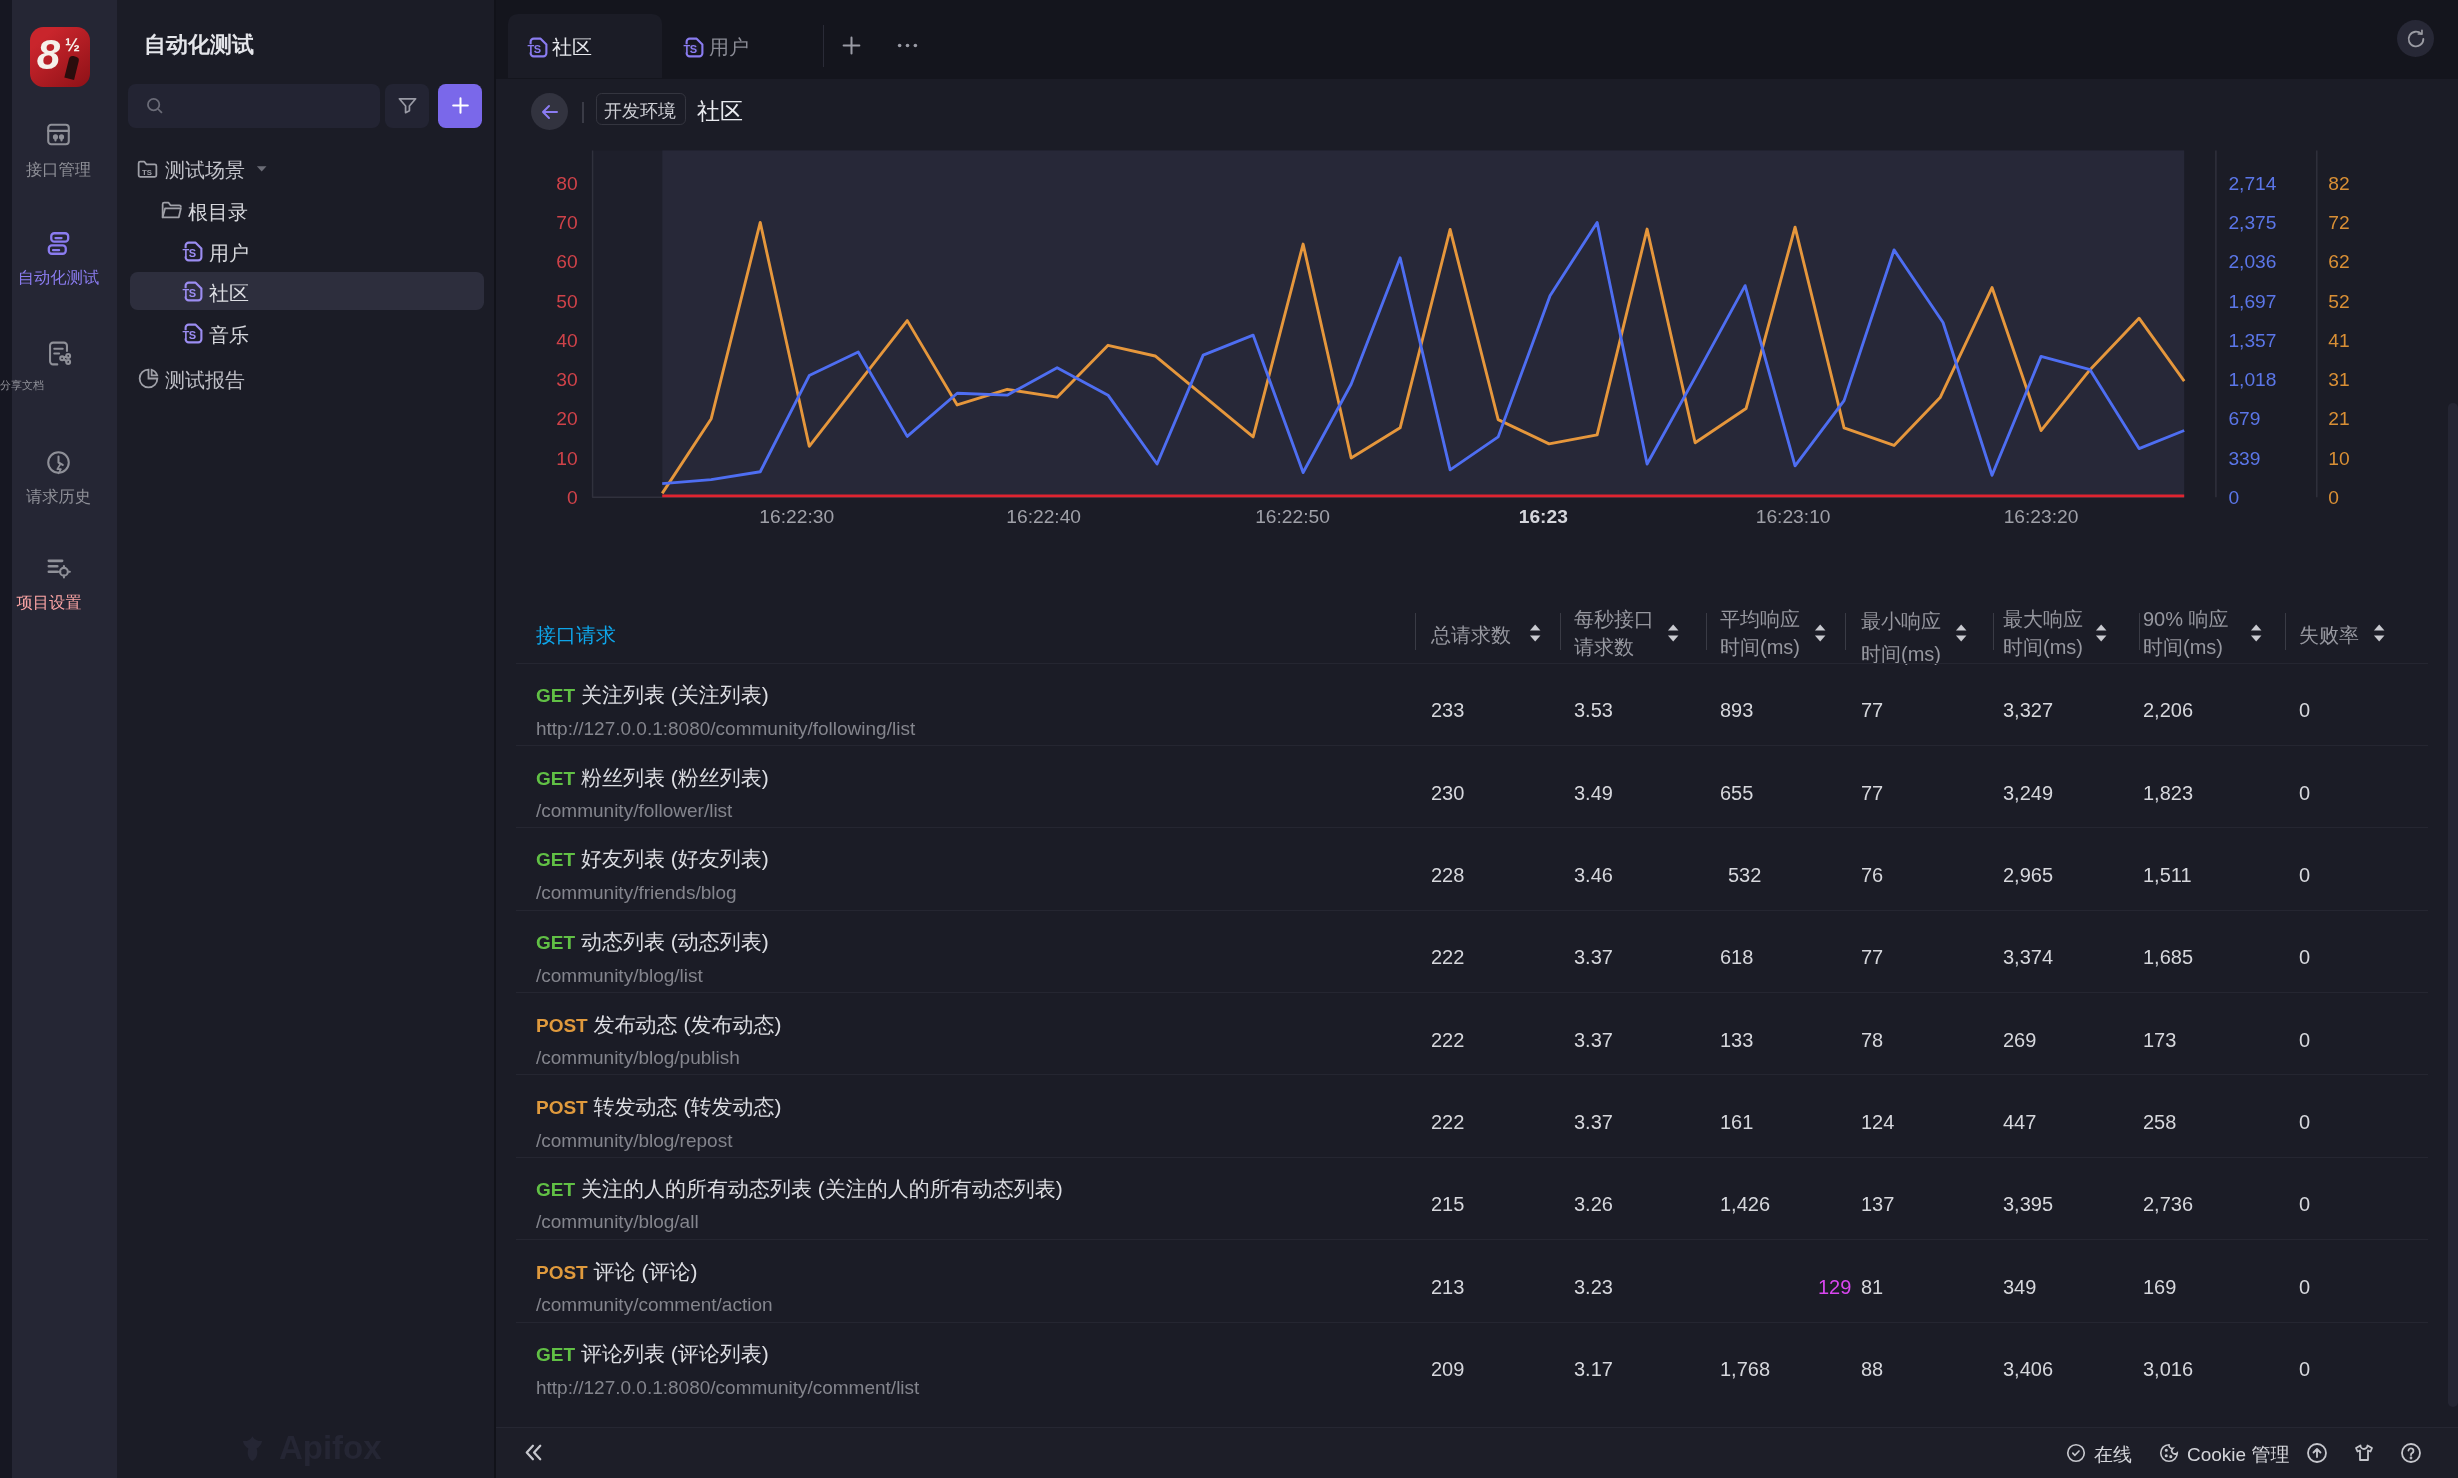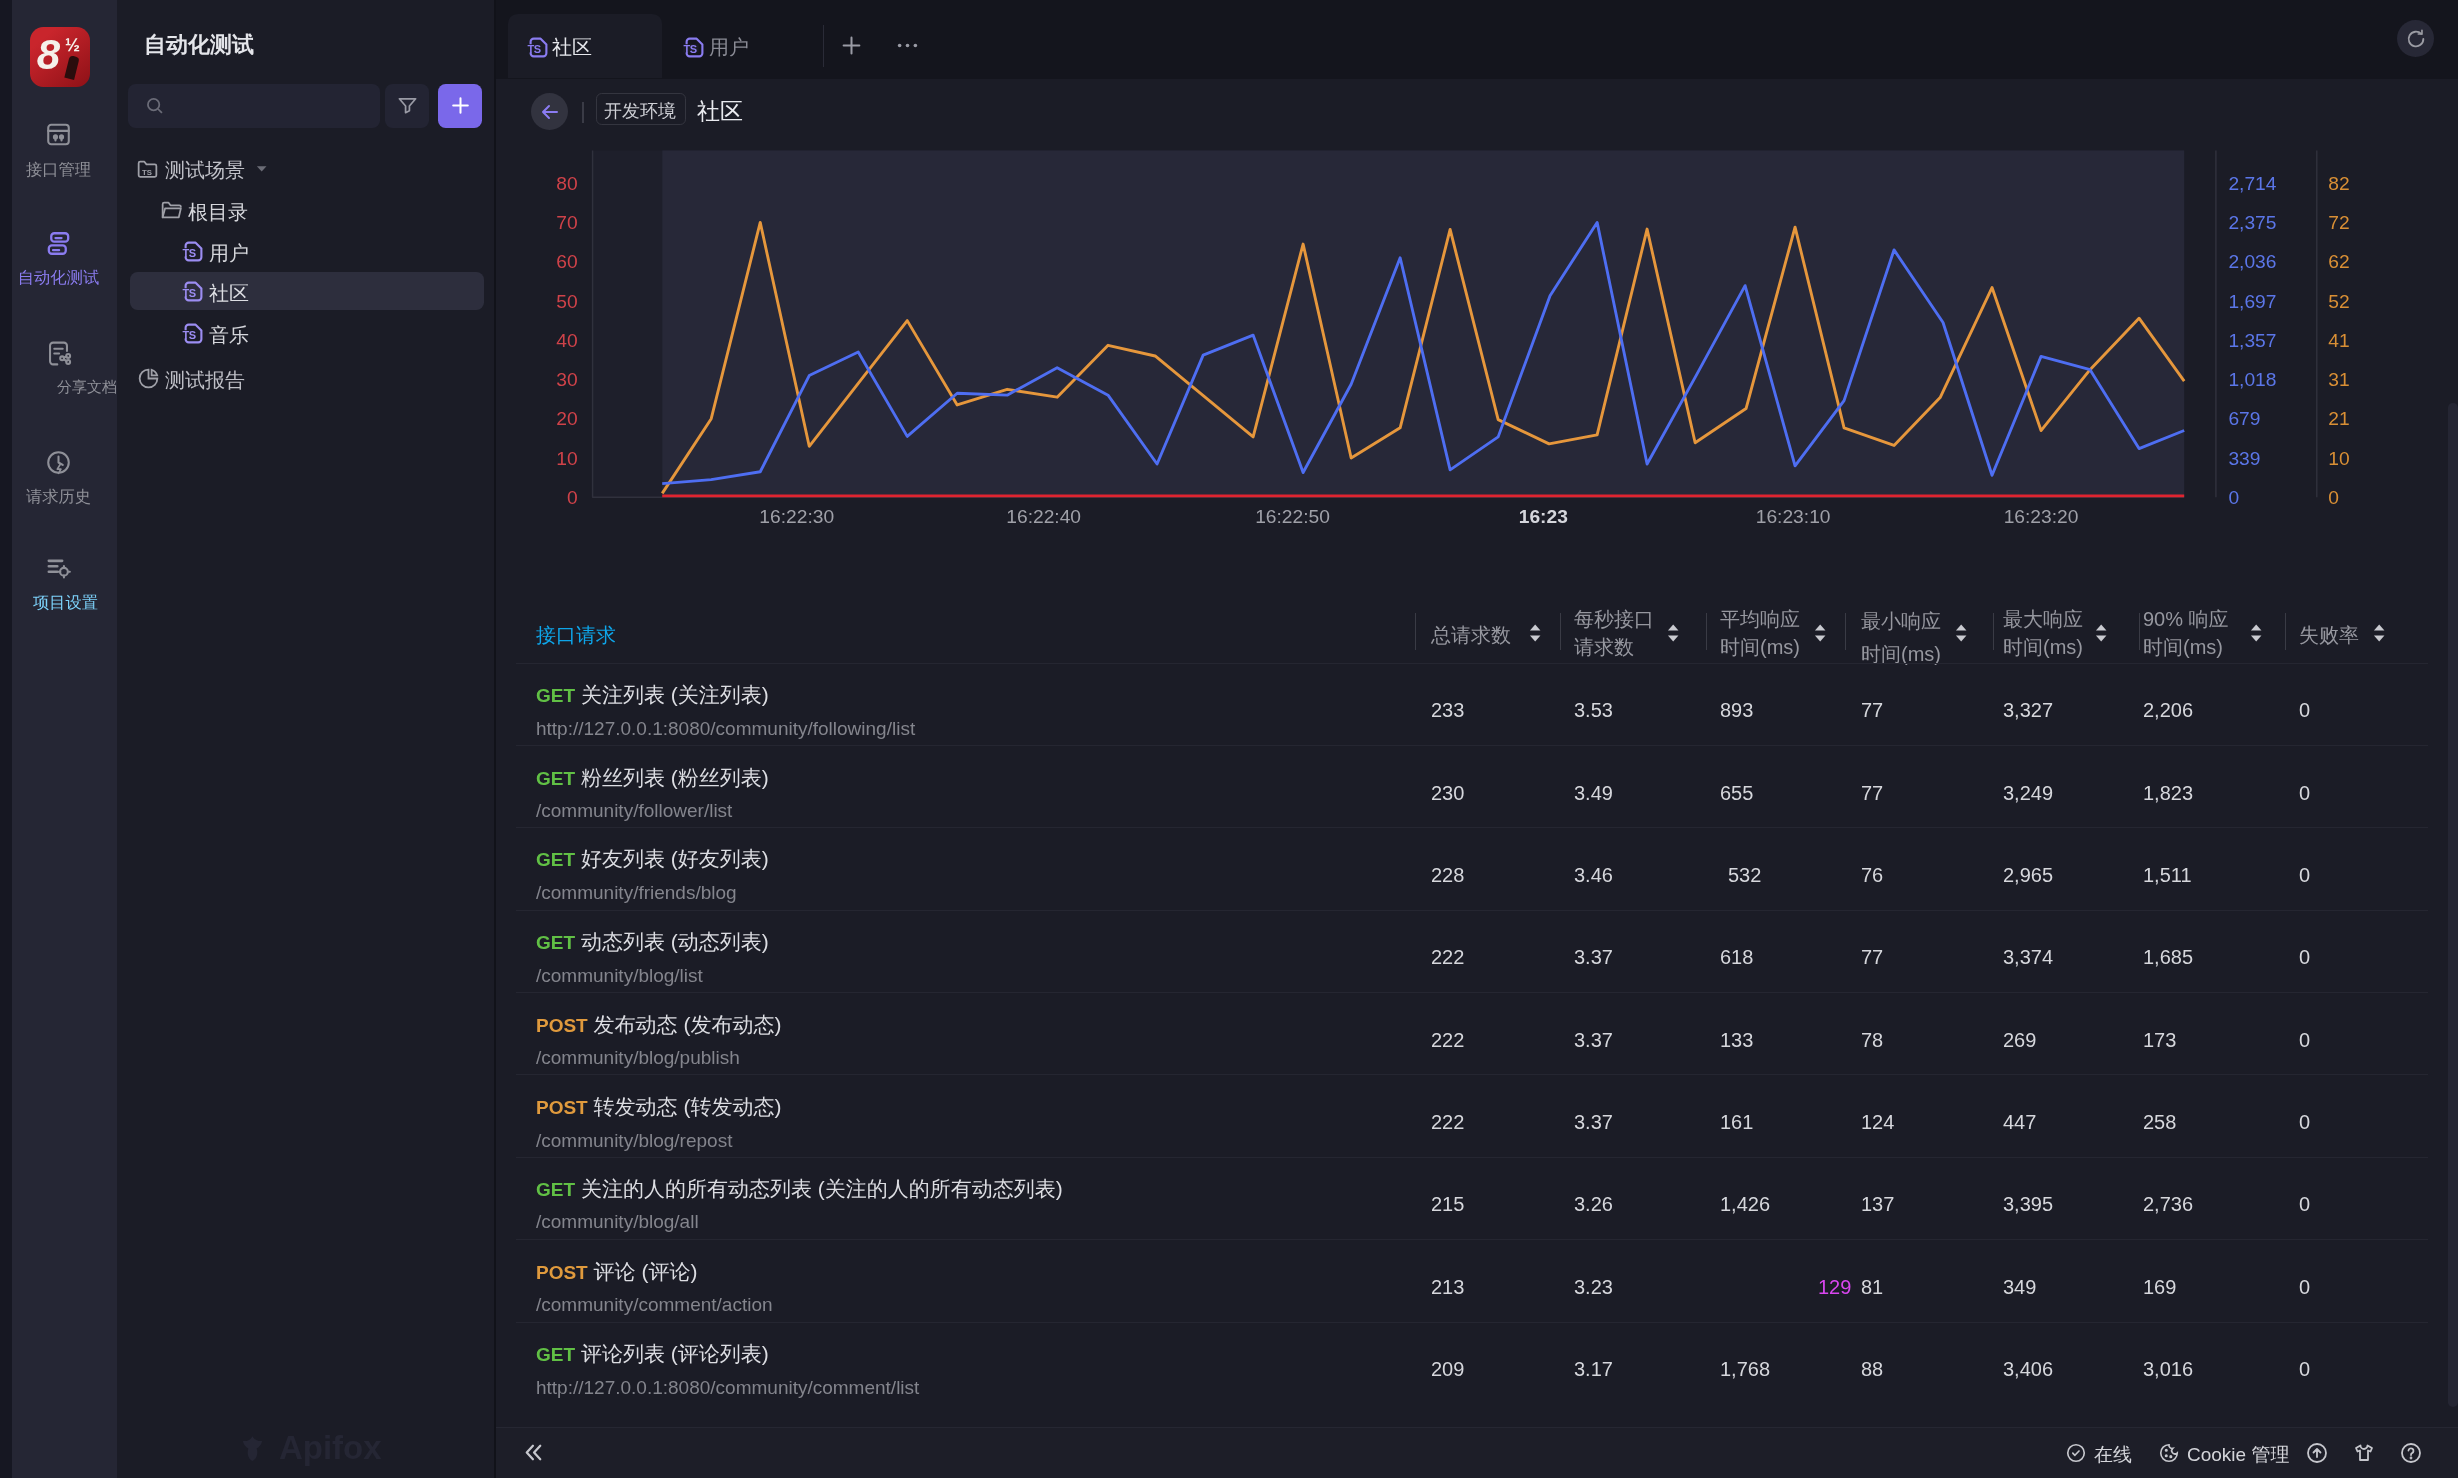--- a/index.html
+++ b/index.html
@@ -31,33 +31,33 @@
     </svg></div>
 <div class="abs" style="left:0;top:267px;width:117px;text-align:center;font-size:16.3px;color:#8b7cf0">自动化测试</div>
 <div class="abs" style="left:0;top:339px;width:117px;text-align:center"><svg width="29" height="29" viewBox="0 0 24 24" fill="none" stroke="#8f9098" stroke-width="1.7" stroke-linecap="round" stroke-linejoin="round">
       <path d="M19 10V5.5A2.5 2.5 0 0 0 16.5 3h-9A2.5 2.5 0 0 0 5 5.5v13A2.5 2.5 0 0 0 7.5 21H11"></path>
       <path d="M8.5 8h7M8.5 12h4"></path>
       <circle cx="15" cy="16" r="1.6"></circle>
       <circle cx="20" cy="14" r="1.6"></circle>
       <circle cx="20" cy="19" r="1.6"></circle>
       <path d="M16.4 15.4 18.6 14.5M16.4 16.7 18.6 18.4"></path>
     </svg></div>
-<div class="abs" style="left:0;top:378px;width:117px;text-align:right;font-size:15px;color:#8f9098">分享文档</div>
+<div class="abs" style="left:0;top:378px;width:117px;text-align:left;font-size:11px;color:#8f9098">分享文档</div>
 <div class="abs" style="left:0;top:448px;width:117px;text-align:center"><svg width="29" height="29" viewBox="0 0 24 24" fill="none" stroke="#8f9098" stroke-width="1.7" stroke-linecap="round" stroke-linejoin="round">
       <circle cx="12" cy="12" r="8.5"></circle>
       <path d="M12 7v5l3.5 2"></path>
       <path d="M13.5 13.5l-2.5 4h3l-2 3.5" stroke-width="1.4"></path>
     </svg></div>
 <div class="abs" style="left:0;top:486px;width:117px;text-align:center;font-size:16.3px;color:#8f9098">请求历史</div>
 <div class="abs" style="left:0;top:553px;width:117px;text-align:center"><svg width="29" height="29" viewBox="0 0 24 24" fill="none" stroke="#8f9098" stroke-width="1.7" stroke-linecap="round" stroke-linejoin="round">
       <path d="M4 6.5h11M4 11h7M4 15.5h7" stroke-width="2.2"></path>
       <circle cx="16.5" cy="15.5" r="3.2"></circle>
       <path d="M16.5 10.8v1.5M16.5 18.7v1.5M12 15.5h1.5M19.9 15.5h1.5"></path>
     </svg></div>
-<div class="abs" style="left:0;top:592px;width:98px;text-align:right;font-size:16.3px;color:#7dd3fc">项目设置</div>
+<div class="abs" style="left:0;top:592px;width:98px;text-align:center;font-size:16.3px;color:#fca5a5">项目设置</div>
 
 <div class="abs" style="left:144px;top:30px;font-size:22px;font-weight:bold;color:#e4e5ea">自动化测试</div>
 <div class="abs" style="left:128px;top:84px;width:252px;height:44px;border-radius:7.7px;background:#232433"></div>
 <svg class="abs" style="left:144px;top:95px" width="21" height="21" viewBox="0 0 24 24" fill="none" stroke="#6b6c78" stroke-width="2">
     <circle cx="11" cy="11" r="6.5"></circle>
     <path d="M16 16l4.5 4.5"></path>
   </svg>
 <div class="abs" style="left:385px;top:84px;width:44px;height:44px;border-radius:7.7px;background:#232433"></div>
 <svg class="abs" style="left:396px;top:94px" width="23" height="23" viewBox="0 0 24 24" fill="none" stroke="#9a9ba5" stroke-width="1.8" stroke-linejoin="round">
     <path d="M3.5 5h17l-6.5 7.5v5L10 19.5v-7z"></path>

